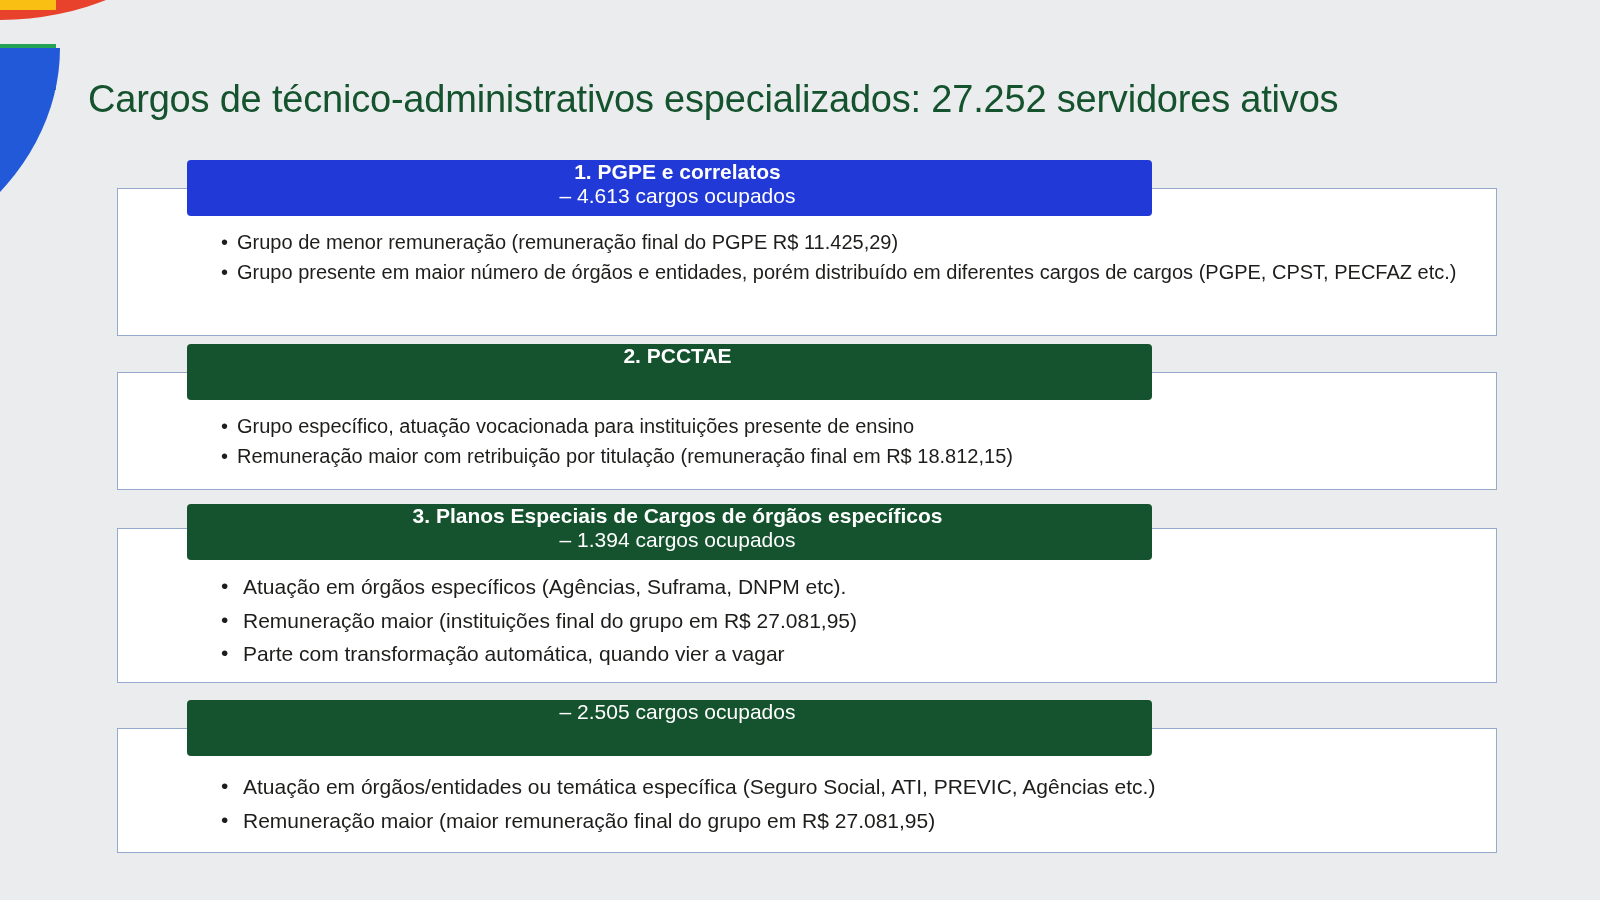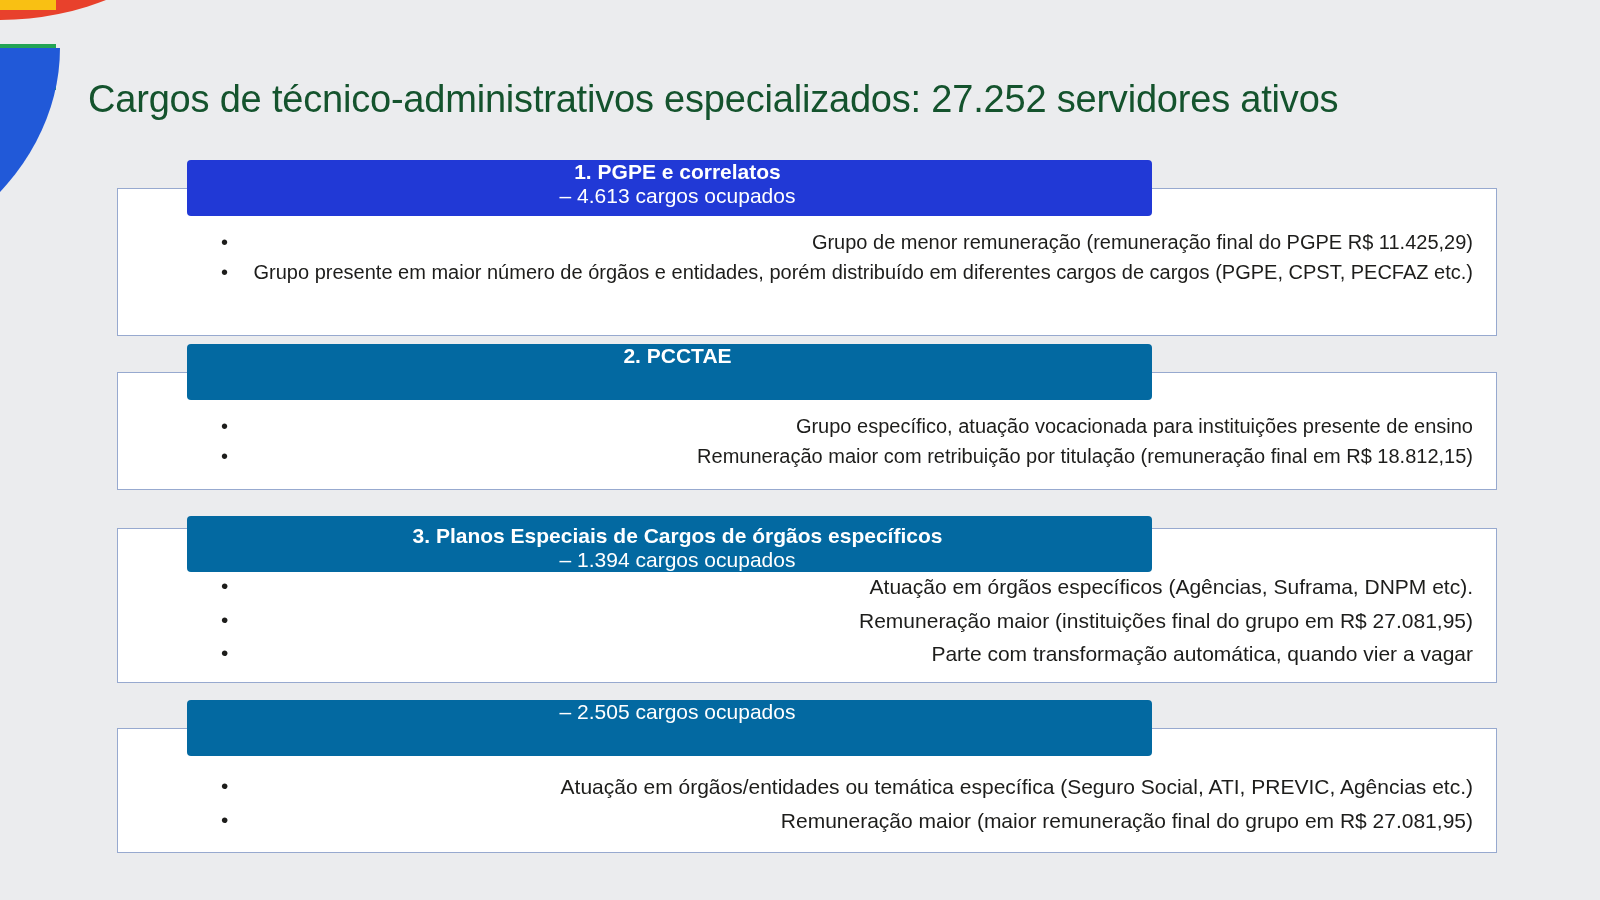--- a/index.html
+++ b/index.html
@@ -95,21 +95,21 @@
     padding: 0 18px 0 34px;
     color: #ffffff;
     font-size: 21px;
     white-space: nowrap;
     z-index: 3;
     flex-direction: column;
   }
   .header .hl-bold { font-weight: bold; }
   .header .hl-rest { font-weight: normal; }
   .header-blue { background: #2139d6; }
-  .header-dark { background: #0369a1; }
+  .header-dark { background: #14532d; }
 
   .body-text {
     position: absolute;
     left: 104px;
     right: 24px;
     z-index: 2;
     font-size: 20px;
     color: #1d1d1b;
     line-height: 1.52;
   }
@@ -117,33 +117,33 @@
     display: flex;
     align-items: flex-start;
   }
   .bullet-row .dot {
     width: 16px;
     flex: 0 0 16px;
     color: #1d1d1b;
     line-height: 1.52;
   }
   .bullet-row.wide .dot { width: 22px; flex: 0 0 22px; }
-  .bullet-row .txt { flex: 1 1 auto; text-align: right; }
+  .bullet-row .txt { flex: 1 1 auto; }
 
   
   #block-1 .panel   { top: 28px;  height: 148px; }
   #block-1 .header  { top: 0px; }
   #block-1 .body-text { top: 67px; }
 
   #block-2 .panel   { top: 28px;  height: 118px; }
   #block-2 .header  { top: 0px; }
   #block-2 .body-text { top: 67px; }
 
   #block-3 .panel   { top: 28px;  height: 155px; }
-  #block-3 .header  { top: 16px; justify-content: flex-end; }
+  #block-3 .header  { top: 4px; }
   #block-3 .body-text { top: 70px; font-size: 21px; line-height: 1.6; }
 
   #block-4 .panel   { top: 28px;  height: 125px; }
   #block-4 .header  { top: 0px; }
   #block-4 .body-text { top: 70px; font-size: 21px; line-height: 1.6; }
 
   #block-1 { top: 160px; }
   #block-2 { top: 344px; }
   #block-3 { top: 500px; }
   #block-4 { top: 700px; }

